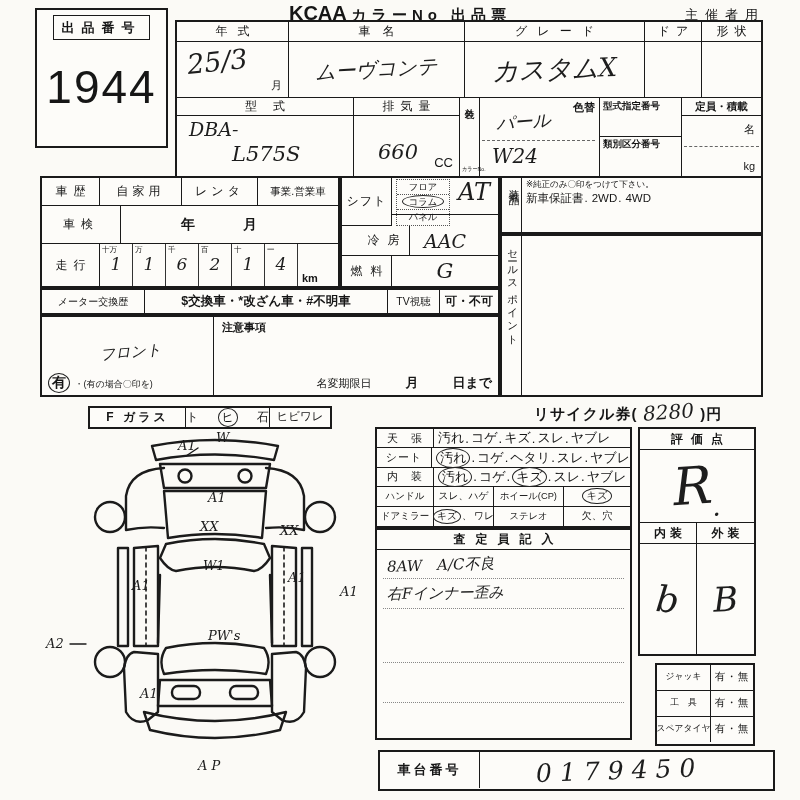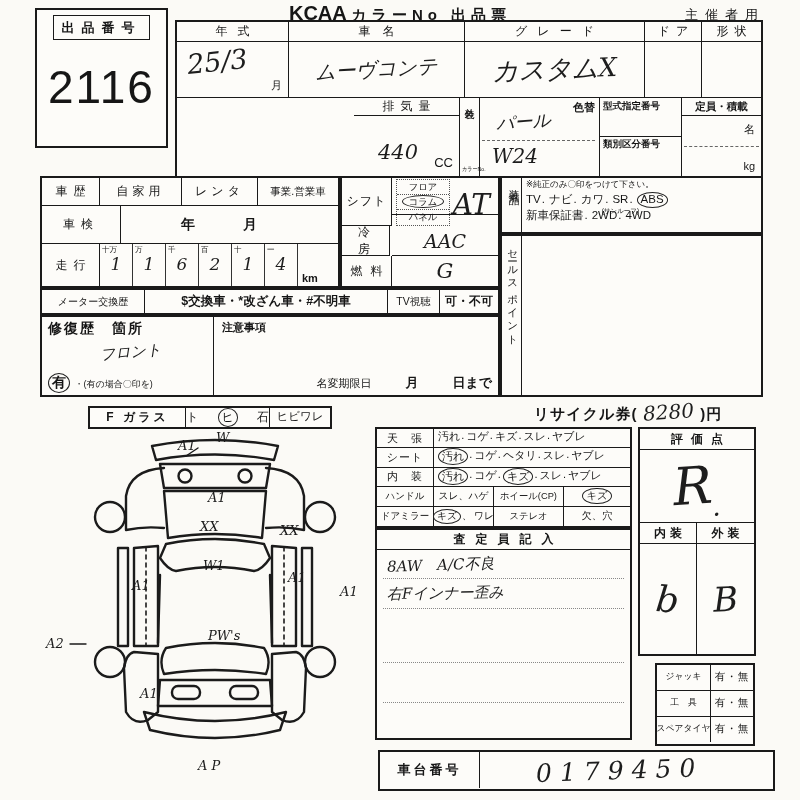--- a/index.html
+++ b/index.html
@@ -21,21 +21,21 @@
   
   .exh-title{margin:5px 16px 0;border:1.8px solid #1a1a1a;height:25px;line-height:23px;text-align:center;font-size:13px;letter-spacing:7px;font-weight:600}
   .exh-num{text-align:center;font-size:46px;margin-top:20px;letter-spacing:2px}
   
   .eq-line{white-space:nowrap;font-size:11.5px;line-height:13.5px;font-weight:500}
   .eq-line .sep{margin:0 4px 0 1px}
   
   .insp-row{display:flex;height:19.4px;border-bottom:1.4px solid #1a1a1a;align-items:stretch}
   .insp-row:last-child{border-bottom:none}
   .insp-lbl{width:57px;border-right:1.4px solid #1a1a1a;font-size:11px;display:flex;align-items:center;justify-content:center;letter-spacing:1px}
-  .insp-items{flex:1;font-size:11px;white-space:nowrap;display:flex;align-items:flex-start;padding-left:4px}
+  .insp-items{flex:1;font-size:13px;white-space:nowrap;display:flex;align-items:center;padding-left:4px}
   .insp-lbl2{width:57px;border-right:1.4px solid #1a1a1a;font-size:9.5px;display:flex;align-items:center;justify-content:center}
   .insp-c1{width:60px;border-right:1.4px solid #1a1a1a;font-size:9.8px;display:flex;align-items:center;justify-content:center;white-space:nowrap}
   .insp-lbl3{width:70px;border-right:1.4px solid #1a1a1a;font-size:9.3px;display:flex;align-items:center;justify-content:center}
   .insp-c2{flex:1;font-size:10.3px;display:flex;align-items:center;justify-content:center}
   
   .mile-cell{width:33px;border-right:1.2px solid #333;display:flex;flex-direction:column}
   .mile-col{font-size:7.5px;padding:1px 0 0 2px;color:#222}
   .mile-digit{font-size:17px;text-align:center;line-height:1.1}
   
   .shift-stack{border:1px dotted #555;width:54px}
@@ -51,21 +51,21 @@
   .dash{border-bottom:1.4px dashed #666}
   .ann{font-family:"DejaVu Serif",serif;font-style:italic;font-size:13px;fill:#1b1b1b}
 </style>
 </head>
 <body>
 
 <div class="sheet">
 
   <div class="bx" style="left:35px;top:8px;width:133px;height:140px">
     <div class="exh-title">出品番号</div>
-    <div class="exh-num">2116</div>
+    <div class="exh-num">1944</div>
   </div>
 
   <div class="abs" style="left:225px;top:2px;width:350px;text-align:center;white-space:nowrap">
     <span style="font-weight:700;font-size:20px;letter-spacing:0">KCAA</span>
     <span style="font-size:15px;letter-spacing:5px;font-weight:700">カラーNo 出品票</span>
   </div>
   <div class="abs" style="left:625px;top:6px;width:140px;font-size:13px;letter-spacing:7px;text-align:right">主催者用</div>
 
   <div class="bx" style="left:175px;top:20px;width:588px;height:158px">
 
@@ -81,23 +81,28 @@
     </div>
     <div class="cell ctr br bb" style="left:112px;top:20px;width:176px;height:56px">
       <span class="hw" style="font-size:20px;transform:rotate(-3deg)">ムーヴコンテ</span>
     </div>
     <div class="cell ctr br bb" style="left:288px;top:20px;width:180px;height:56px">
       <span class="hw" style="font-size:26px;transform:rotate(-2deg)">カスタムX</span>
     </div>
     <div class="cell br bb" style="left:468px;top:20px;width:57px;height:56px"></div>
     <div class="cell bb" style="left:525px;top:20px;width:59px;height:56px"></div>
 
+    <div class="cell br" style="left:0;top:76px;width:177px;height:78px">
+      <div class="ctr bb" style="height:18px;font-size:12px;letter-spacing:16px;padding-left:16px">型式</div>
+      <span class="hw" style="position:absolute;left:12px;top:20px;font-size:19px">DBA-</span>
+      <span class="hw" style="position:absolute;left:55px;top:44px;font-size:21px">L575S</span>
+    </div>
     <div class="cell br" style="left:177px;top:76px;width:106px;height:78px">
       <div class="ctr bb" style="height:18px;font-size:12px;letter-spacing:6px;padding-left:6px">排気量</div>
-      <span class="hw" style="position:absolute;left:24px;top:42px;font-size:21px">440</span>
+      <span class="hw" style="position:absolute;left:24px;top:42px;font-size:21px">660</span>
       <span style="position:absolute;right:6px;bottom:6px;font-size:13px">CC</span>
     </div>
     <div class="cell br" style="left:283px;top:76px;width:140px;height:78px">
       <div class="cell br" style="left:0;top:0;width:20px;height:78px">
         <div class="vtext" style="position:absolute;left:4px;top:3px;font-size:10px;line-height:1">外装色</div>
         <div style="position:absolute;left:0;bottom:2px;font-size:6px;transform:scaleX(.85);white-space:nowrap">カラーNo.</div>
       </div>
       <span style="position:absolute;right:4px;top:2px;font-size:11px;font-weight:600">色替</span>
       <span class="hw" style="position:absolute;left:36px;top:12px;font-size:18px;transform:rotate(-4deg)">パール</span>
       <div class="dash" style="position:absolute;left:22px;right:4px;top:42px"></div>
@@ -159,61 +164,59 @@
   </div>
 
   <div class="bx" style="left:340px;top:176px;width:160px;height:112px">
     <div class="cell ctr br bb" style="left:0;top:0;width:50px;height:48px;font-size:12px;letter-spacing:1px">シフト</div>
     <div class="cell bb" style="left:50px;top:0;width:106px;height:37px">
       <div id="shift-opts" class="shift-stack" style="position:absolute;left:4px;top:1px">
           <div class="shift-opt">フロア</div>
           <div class="shift-opt"><span class="circ2">コラム</span></div>
           <div class="shift-opt">パネル</div>
         </div>
-      <span class="hw" style="position:absolute;right:8px;top:10px;font-size:28px">AT</span>
-    </div>
-    <div class="cell ctr br bb" style="left:0;top:48px;width:48px;height:30px;font-size:12px;letter-spacing:8px;padding-left:16px">冷房</div>
+      <span class="hw" style="position:absolute;right:8px;top:0;font-size:24px">AT</span>
+    </div>
+    <div class="cell ctr br bb" style="left:0;top:48px;width:68px;height:30px;font-size:12px;letter-spacing:8px;padding-left:24px">冷房</div>
     <div class="cell ctr bb" style="left:50px;top:48px;width:106px;height:30px">
       <span class="hw" style="font-size:19px">AAC</span>
     </div>
     <div class="cell ctr br" style="left:0;top:78px;width:50px;height:30px;font-size:12px;letter-spacing:8px;padding-left:8px">燃料</div>
     <div class="cell ctr" style="left:50px;top:78px;width:106px;height:30px">
       <span class="hw" style="font-size:21px">G</span>
     </div>
   </div>
 
   <div class="bx" style="left:500px;top:176px;width:263px;height:58px">
     <div class="cell br" style="left:0;top:0;width:20px;height:54px">
       <div class="vtext" style="position:absolute;left:4px;top:2px;font-size:11px;letter-spacing:3px">装備品</div>
     </div>
     <div class="cell" style="left:24px;top:1px;width:236px;height:52px">
       <div style="font-size:8.5px">※純正のみ〇印をつけて下さい。</div>
       <div id="eq-lines" style="display:flex;flex-direction:column;gap:1px;margin-top:1px">
-          <div class="eq-line"><span class="item">TV</span><span class="sep">.</span><span class="item">ナビ</span><span class="sep">.</span><span class="item">カワ</span><span class="sep">.</span><span class="item">SR<span class="sub">(サンルーフ)</span></span><span class="sep">.</span><span class="item circ">ABS</span></div>
           <div class="eq-line"><span class="item">新車保証書</span><span class="sep">.</span><span class="item">2WD</span><span class="sep">.</span><span class="item">4WD</span></div>
         </div>
     </div>
   </div>
 
   <div class="bx" style="left:500px;top:234px;width:263px;height:163px">
     <div class="cell br" style="left:0;top:0;width:20px;height:159px">
       <div class="vtext" style="position:absolute;left:4px;top:6px;font-size:10.5px;letter-spacing:2px">セールスポイント</div>
     </div>
   </div>
 
   <div class="bx" style="left:40px;top:288px;width:460px;height:27px">
     <div class="cell ctr br" style="left:0;top:0;width:103px;height:23px;font-size:10px">メーター交換歴</div>
     <div class="cell ctr br" style="left:103px;top:0;width:243px;height:23px;font-size:12.5px;font-weight:600">$交換車・*改ざん車・#不明車</div>
     <div class="cell ctr br" style="left:346px;top:0;width:52px;height:23px;font-size:10.5px">TV視聴</div>
     <div class="cell ctr" style="left:398px;top:0;width:58px;height:23px;font-size:12px;font-weight:600">可・不可</div>
   </div>
 
   <div class="bx" style="left:40px;top:315px;width:460px;height:82px">
     <div class="cell br" style="left:0;top:0;width:172px;height:78px">
-      <div style="padding:3px 0 0 6px;font-size:14px;font-weight:700;letter-spacing:2px">修復歴　箇所</div>
       <span class="hw" style="position:absolute;left:58px;top:26px;font-size:15px;transform:rotate(-5deg)">フロント</span>
       <div style="position:absolute;left:6px;bottom:2px;white-space:nowrap">
         <span class="circ" style="font-size:14px;font-weight:600">有</span>
         <span style="font-size:9px">・(有の場合〇印を)</span>
       </div>
     </div>
     <div class="cell" style="left:172px;top:0;width:284px;height:78px">
       <div style="padding:3px 0 0 8px;font-size:11px;font-weight:600">注意事項</div>
       <div style="position:absolute;left:0;right:6px;bottom:3px;display:flex;justify-content:flex-end;align-items:baseline;gap:34px">
         <span style="font-size:11px">名変期限日</span>

